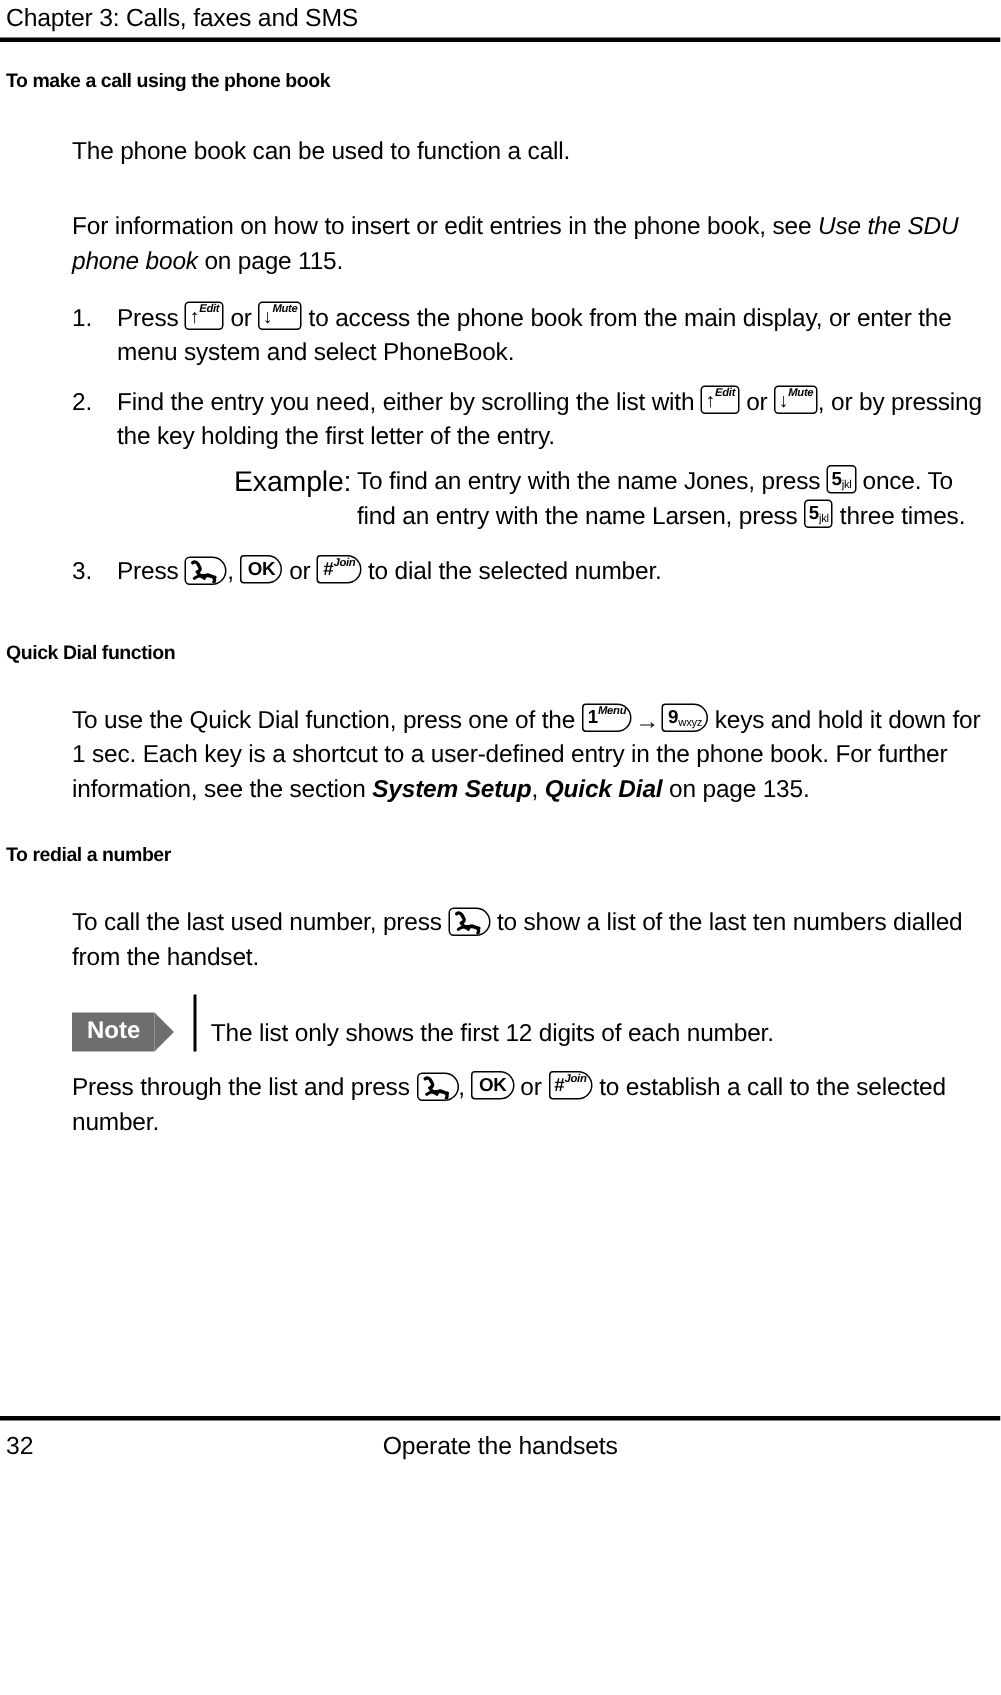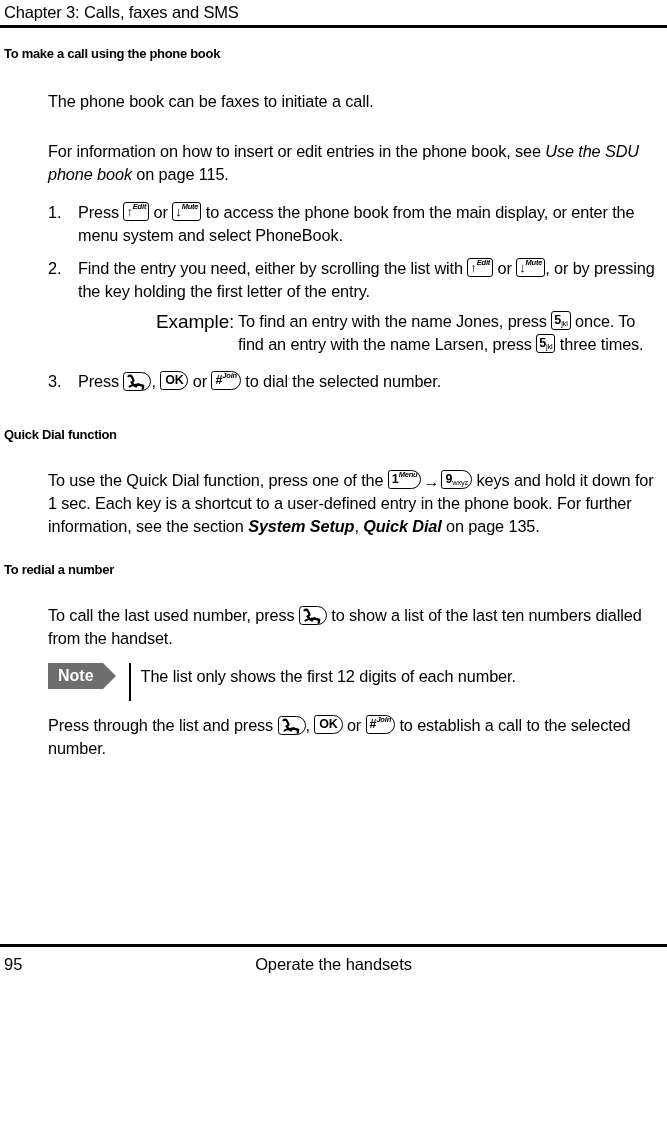--- a/index.html
+++ b/index.html
@@ -151,21 +151,21 @@
   
   .note-block {
     position: relative;
     padding-left: 48px;
     margin-top: 13px;
     margin-bottom: 13px;
     min-height: 34px;
   }
   .note-inner {
     display: flex;
-    align-items: flex-start;
+    align-items: flex-end;
   }
   .note-badge {
     position: relative;
     display: inline-block;
     background: #6e6e6e;
     color: #ffffff;
     font-weight: bold;
     font-size: 16px;
     line-height: 20px;
     padding: 3px 9px 3px 10px;
@@ -300,21 +300,21 @@
     <div class="header-text">Chapter 3:  Calls, faxes and SMS</div>
     <div class="header-rule"></div>
   </div>
 
   <div class="content">
 
     <h2 class="section-head">To make a call using the phone book</h2>
     <div class="gap-head-1"></div>
 
     <p class="body">
-      <span>The phone book can be faxes to initiate a call.</span>
+      <span>The phone book can be used to function a call.</span>
     </p>
 
     <p class="body">
       <span>For information on how to insert or edit entries in the phone book, see </span><i class="it">Use the SDU phone book</i><span> on page 115.</span>
     </p>
 
 
     <div class="spacer-m"></div>
 
     <ol class="steps">
@@ -375,18 +375,18 @@
             <path d="M4.5 3.2 C5.6 2.2 7.2 2.6 7.9 3.9 L9.2 6.4 C9.6 7.2 9.4 8.1 8.7 8.6 L7.6 9.4 C8.6 11.2 10.2 12.6 12.1 13.4 L12.8 12.2 C13.3 11.4 14.2 11.1 15.0 11.4 L17.6 12.5 C19.0 13.1 19.5 14.8 18.6 16.0" fill="none" stroke="#000" stroke-width="2.2" stroke-linecap="round"></path>
             <path d="M5.5 13.6 C8.2 11.3 14.6 11.0 19.4 12.8" fill="none" stroke="#000" stroke-width="2.0" stroke-linecap="round"></path>
           </svg></span><span>, </span><span class="key key-ok">OK</span><span> or </span><span class="key key-d"><span class="key-main">#</span><span class="key-sub">Join</span></span><span> to establish a call to the selected number.</span>
     </p>
 
   </div>
 
   <div class="footer">
     <div class="footer-rule"></div>
     <div class="footer-row">
-      <div class="footer-page">95</div>
+      <div class="footer-page">32</div>
       <div class="footer-title">Operate the handsets</div>
     </div>
   </div>
 
 </div>
 
 </body></html>

